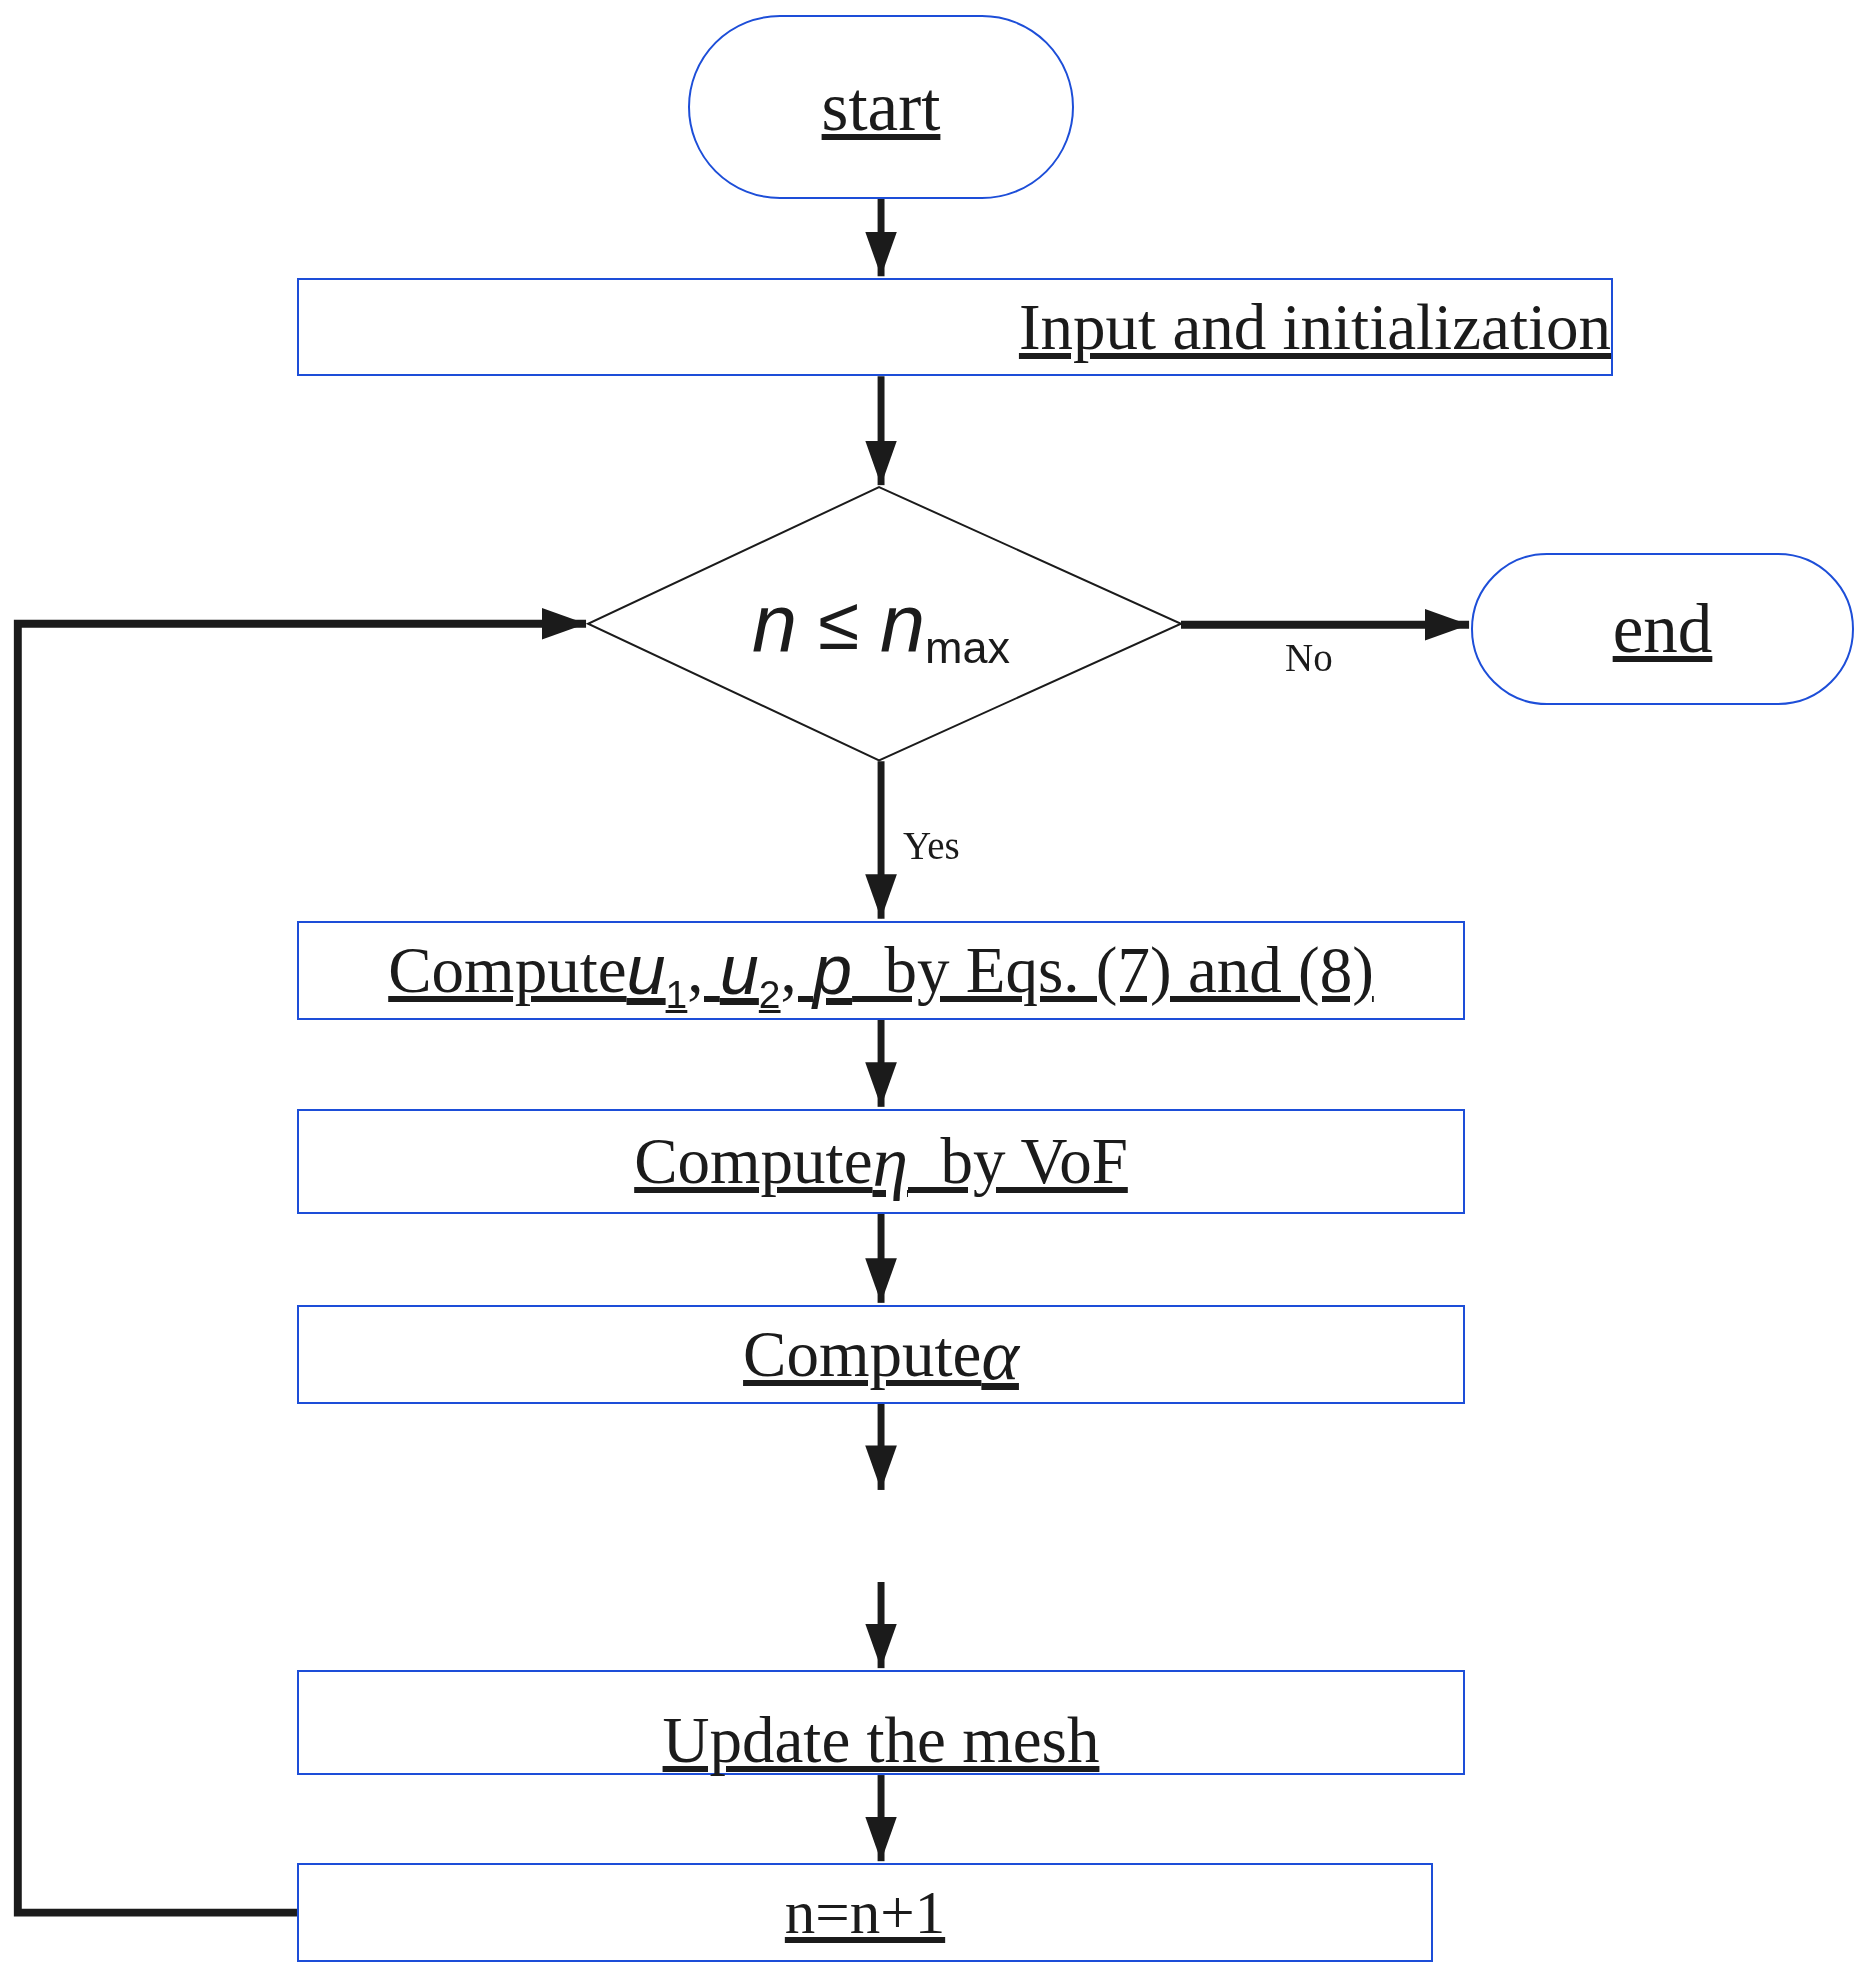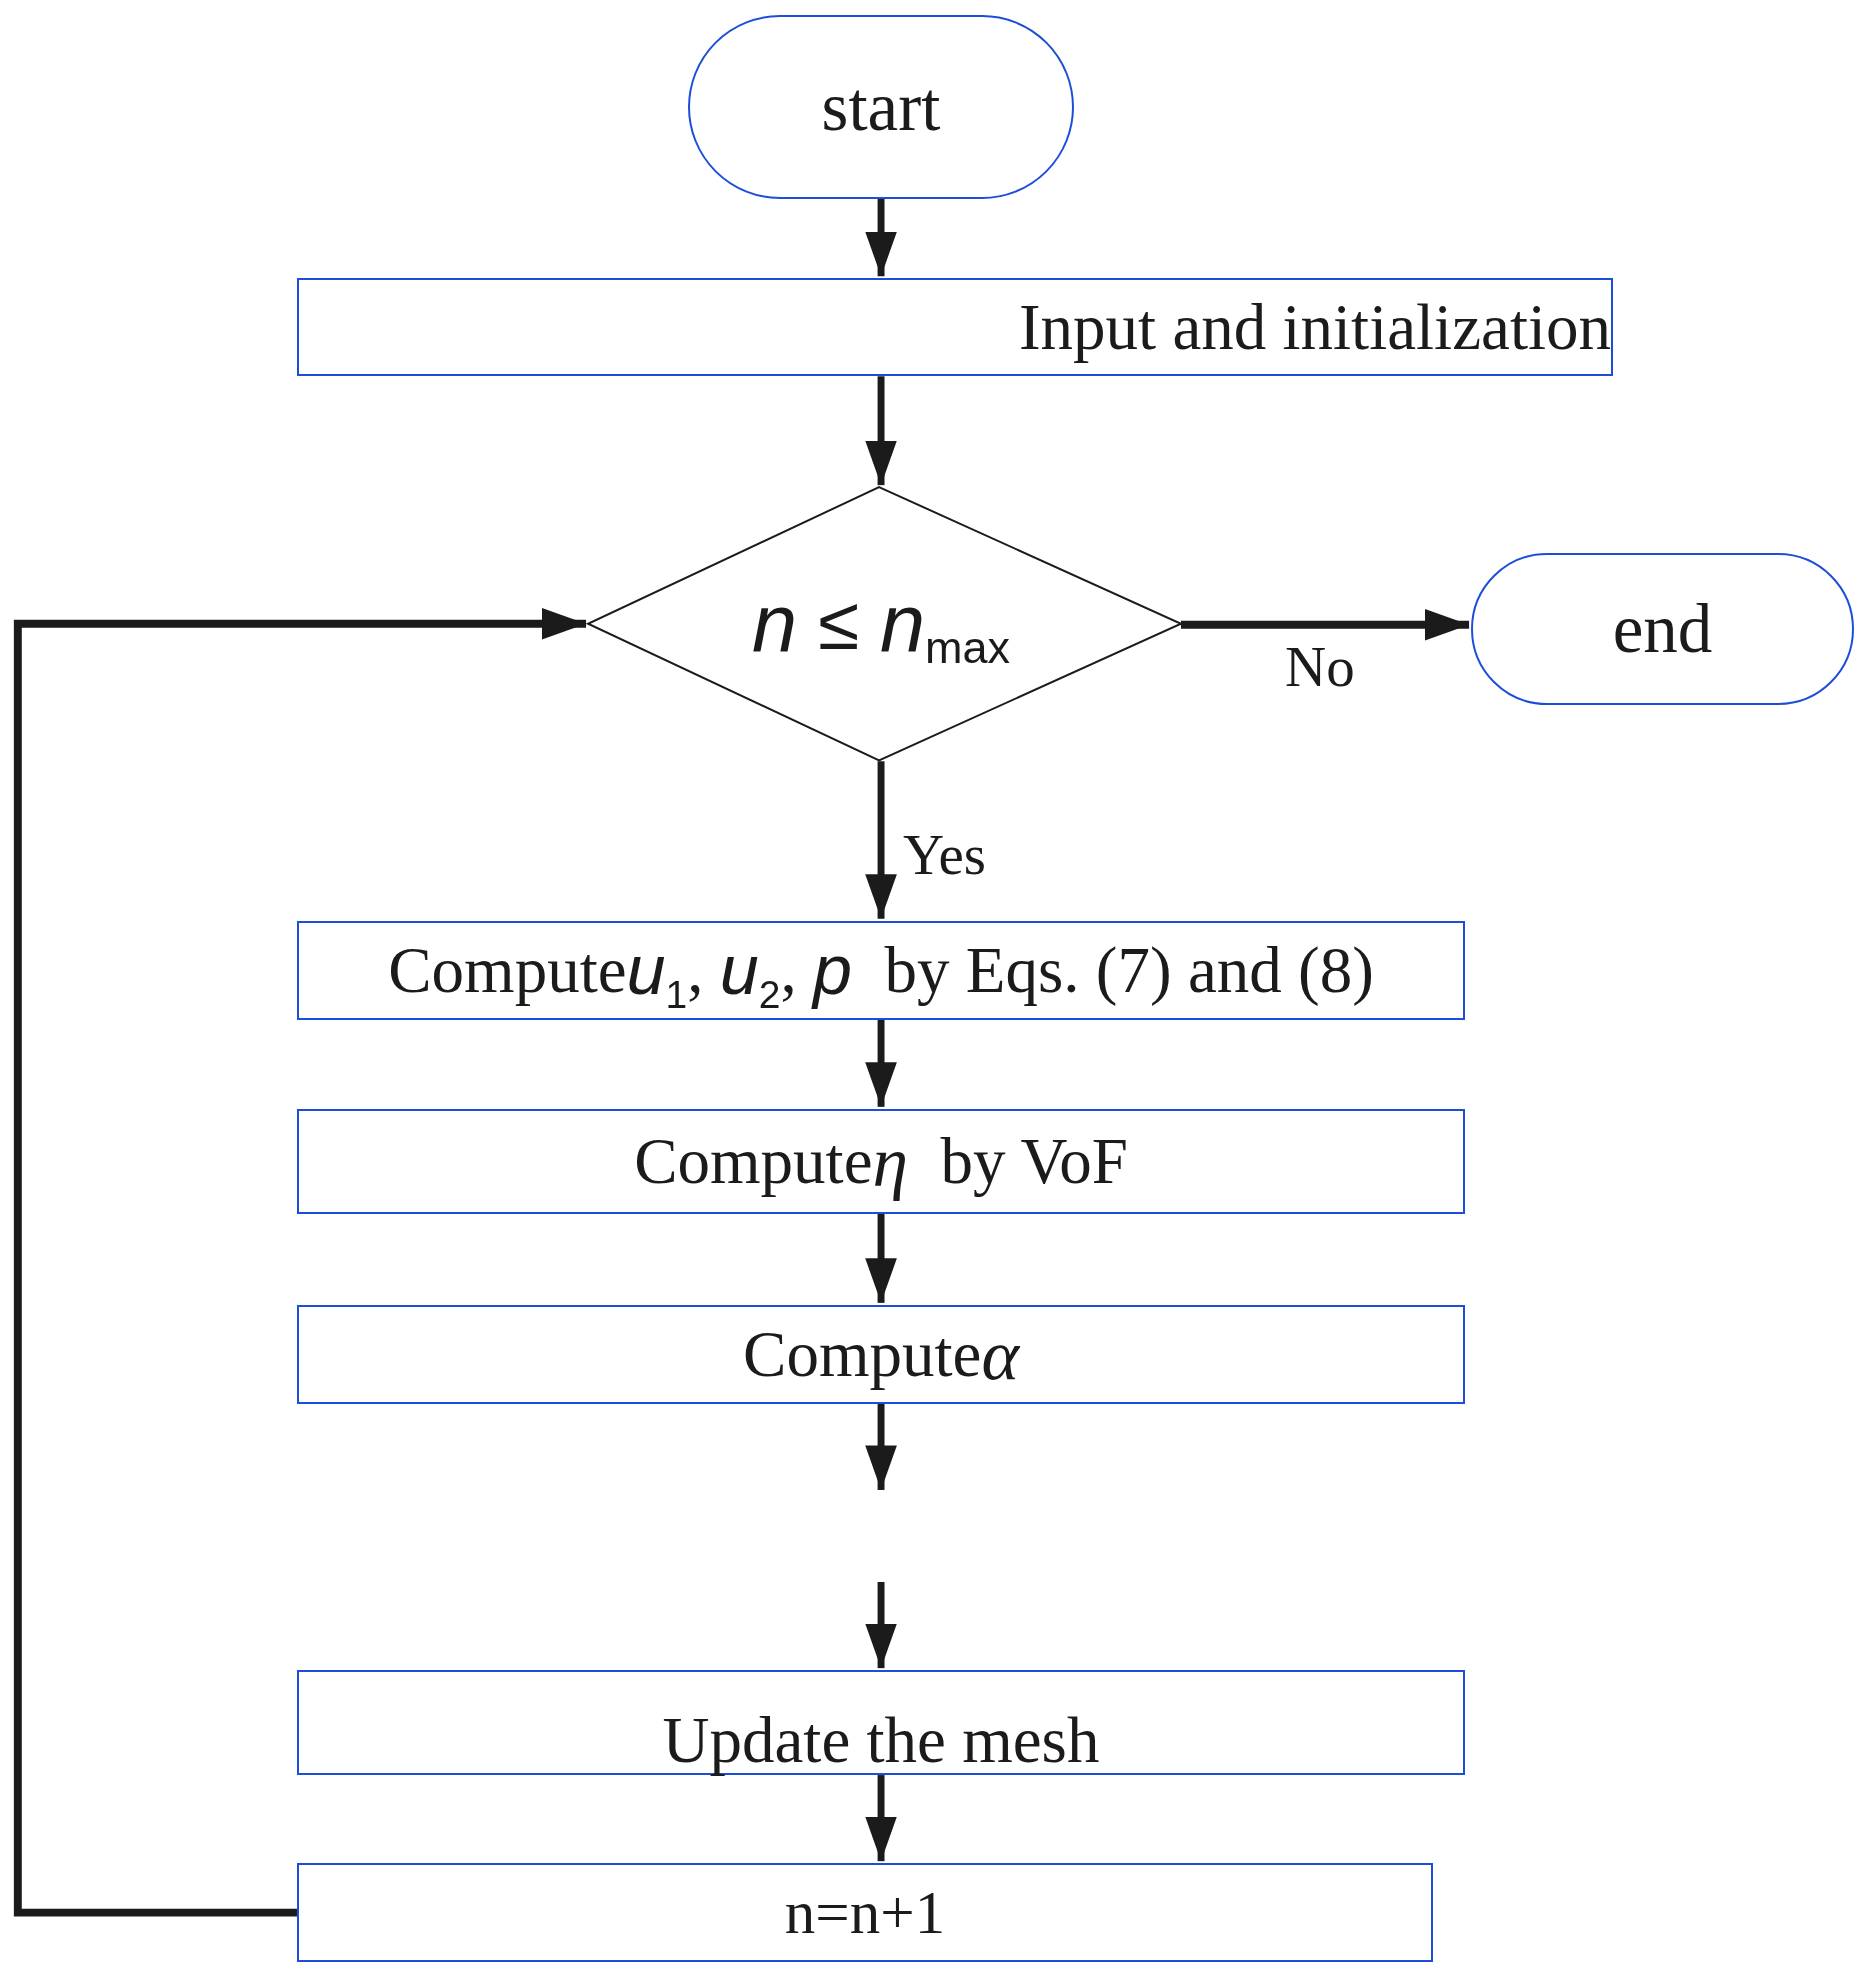--- a/index.html
+++ b/index.html
@@ -14,39 +14,40 @@
   #wires{position:absolute;left:0;top:0;width:1871px;height:1985px;}
   .node{
     position:absolute;
     display:flex;align-items:center;justify-content:center;
     box-sizing:border-box;
     border:8px solid #1d4ed8;
     background:#ffffff;
     text-align:center;
     line-height:1;
     white-space:nowrap;
+    text-decoration:underline;
   }
   .stadium{border-width:2px;}
   .rect{border-width:2px;}
   .plain{
     position:absolute;
     background:transparent;border:none;
     line-height:1;white-space:nowrap;
   }
   .seg{display:inline;}
   .seg-serif{font-family:"Liberation Serif",serif;}
   .seg-var{font-family:"Liberation Sans",sans-serif;font-style:italic;font-size:1.08em;}
   .seg-op{font-family:"Liberation Sans",sans-serif;}
   .seg-sub{font-family:"Liberation Sans",sans-serif;font-size:0.6em;vertical-align:-0.28em;margin-top:47px;}
   .seg-greek{font-family:"Liberation Serif",serif;font-style:italic;font-size:1.1em;}
   .fs-node{font-size:65px;}
   .fs-terminal{font-size:69px;}
   .fs-small{font-size:61px;}
   .fs-decision{font-size:75px;}
-  .fs-label{font-size:57px;}
+  .fs-label{font-size:39px;}
 </style>
 </head>
 <body>
 
 <div id="canvas">
 
   <svg id="wires" width="1871" height="1985" viewBox="0 0 1890 2005" xmlns="http://www.w3.org/2000/svg">
     <defs>
       <marker id="ah" markerUnits="userSpaceOnUse" markerWidth="48" markerHeight="36" refX="45" refY="17" orient="auto">
         <path d="M0,1 L45,17 L0,33 Z" fill="#1b1b1b"></path>

